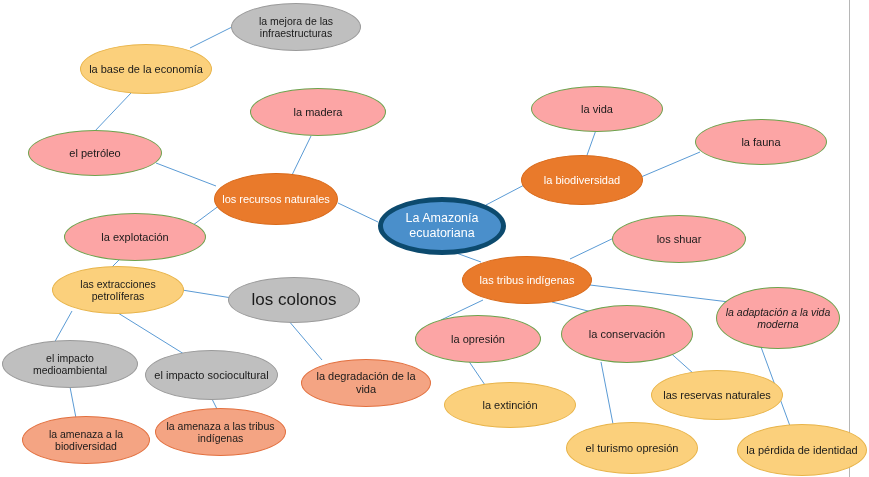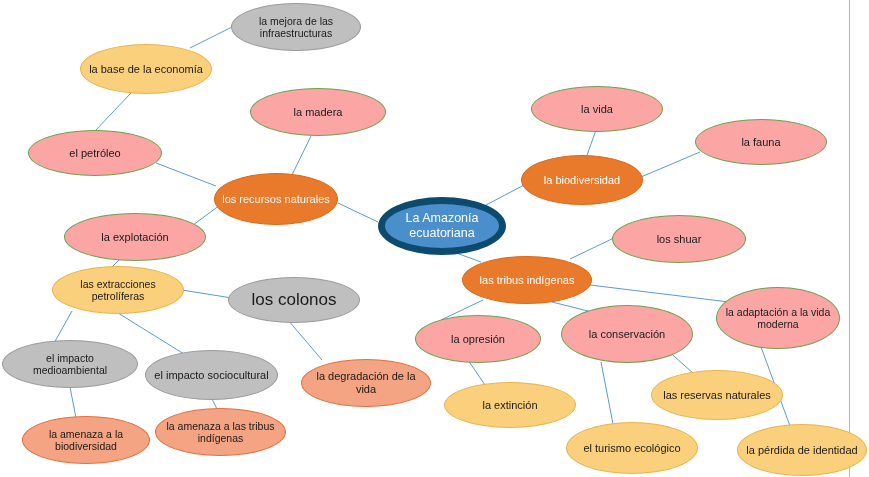--- a/index.html
+++ b/index.html
@@ -41,21 +41,21 @@
     text-align: center;
     line-height: 1.18;
     padding: 2px 6px;
     z-index: 5;
   }
   .node span {
     display: block;
     width: 100%;
   }
   
-  .n-blue   { background: #4A8FCB; border: 7px solid #0c4a6e; color: #ffffff; }
+  .n-blue   { background: #4A8FCB; border: 5px solid #0c4a6e; color: #ffffff; }
   .n-orange { background: #E97A2B; border: 1px solid #D96A1A; color: #ffffff; }
   .n-green  { background: #fca5a5; border: 1px solid #6DA34D; color: #1a1a1a; }
   .n-yellow { background: #FBD07C; border: 1px solid #E8B44A; color: #1a1a1a; }
   .n-gray   { background: #BFBFBF; border: 1px solid #9A9A9A; color: #1a1a1a; }
   .n-salmon { background: #F4A483; border: 1px solid #E2703F; color: #1a1a1a; }
 </style>
 </head>
 <body>
 
 <div id="canvas">
@@ -140,34 +140,34 @@
     </div>
     <div class="node n-green" style="left: 531px; top: 86px; width: 132px; height: 46px; font-size: 11px;">
       <span>la vida</span>
     </div>
     <div class="node n-green" style="left: 695px; top: 119px; width: 132px; height: 46px; font-size: 11px;">
       <span>la fauna</span>
     </div>
     <div class="node n-green" style="left: 612px; top: 215px; width: 134px; height: 48px; font-size: 11px;">
       <span>los shuar</span>
     </div>
-    <div class="node n-green" style="left: 716px; top: 287px; width: 124px; height: 62px; font-size: 10.5px;">
+    <div class="node n-green" style="left: 716px; top: 287px; width: 124px; height: 62px; font-size: 10.5px; font-style: italic;">
       <span>la adaptación a la vida moderna</span>
     </div>
     <div class="node n-green" style="left: 415px; top: 315px; width: 126px; height: 48px; font-size: 11px;">
       <span>la opresión</span>
     </div>
     <div class="node n-green" style="left: 561px; top: 305px; width: 132px; height: 58px; font-size: 11px;">
       <span>la conservación</span>
     </div>
     <div class="node n-yellow" style="left: 444px; top: 382px; width: 132px; height: 46px; font-size: 11px;">
       <span>la extinción</span>
     </div>
     <div class="node n-yellow" style="left: 651px; top: 370px; width: 132px; height: 50px; font-size: 11px;">
       <span>las reservas naturales</span>
     </div>
     <div class="node n-yellow" style="left: 566px; top: 422px; width: 132px; height: 52px; font-size: 11px;">
-      <span>el turismo ecológico</span>
+      <span>el turismo opresión</span>
     </div>
     <div class="node n-yellow" style="left: 737px; top: 424px; width: 130px; height: 52px; font-size: 11px;">
       <span>la pérdida de identidad</span>
     </div>
   </div>
 
 </body></html>

